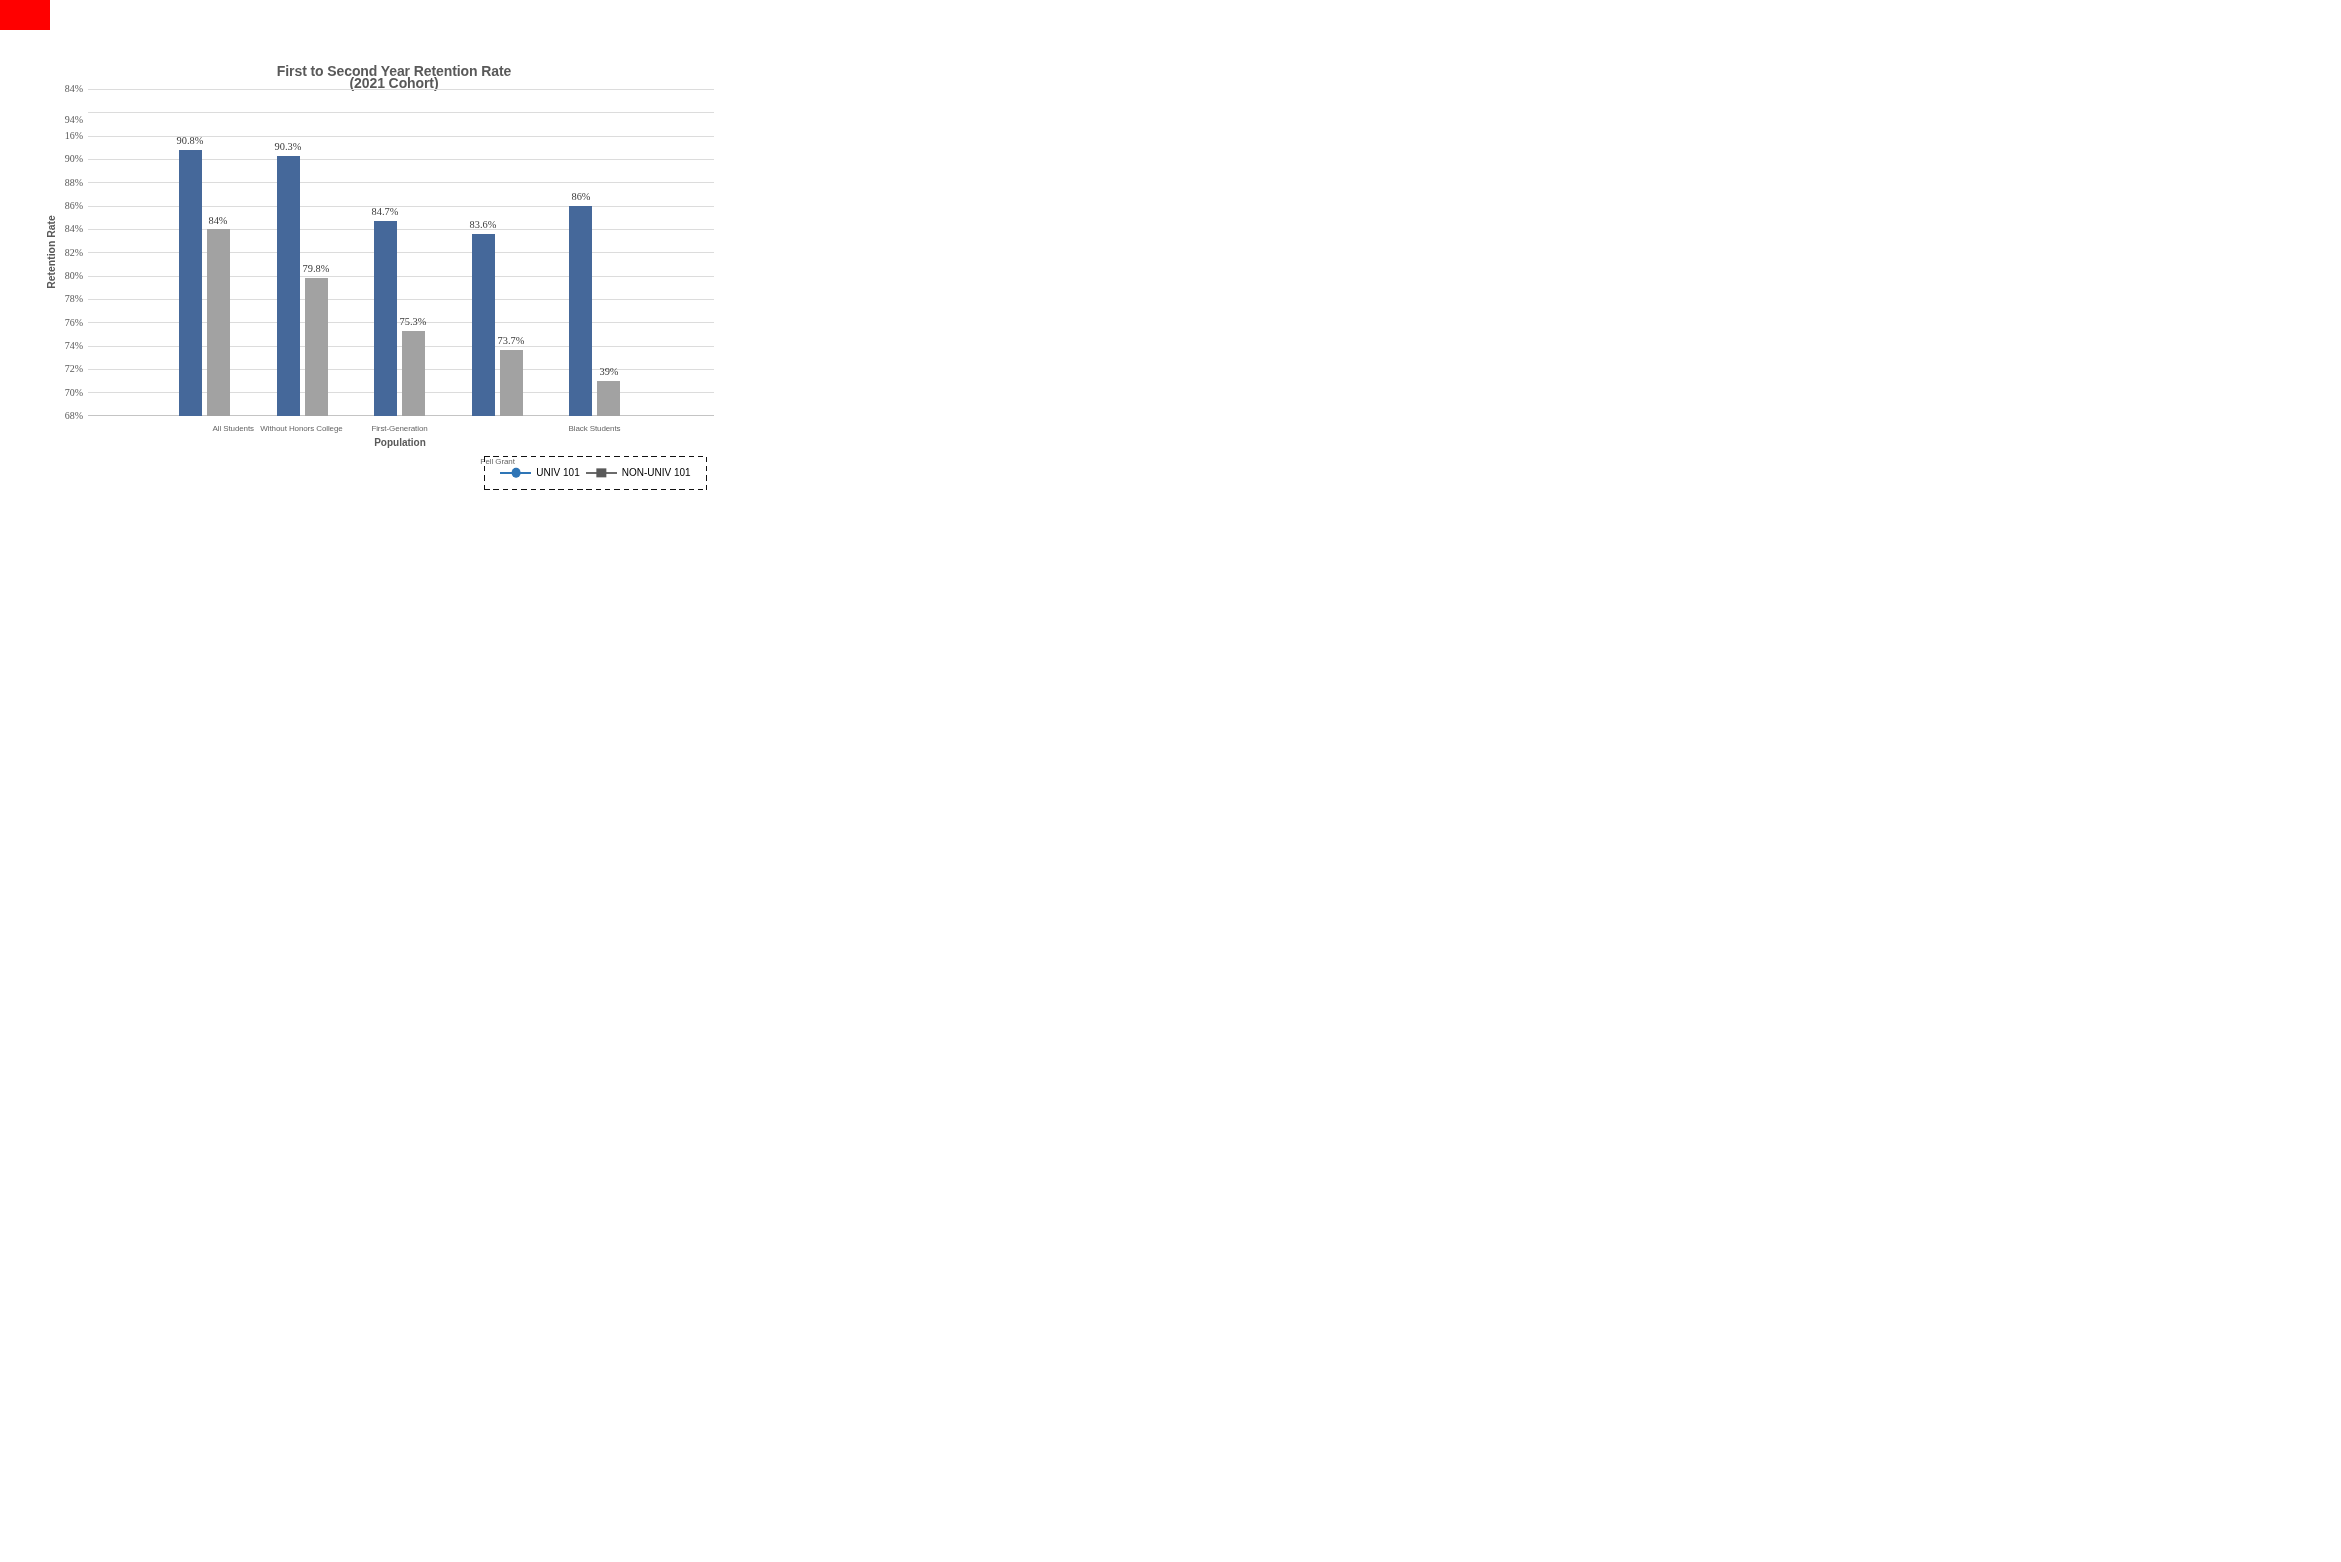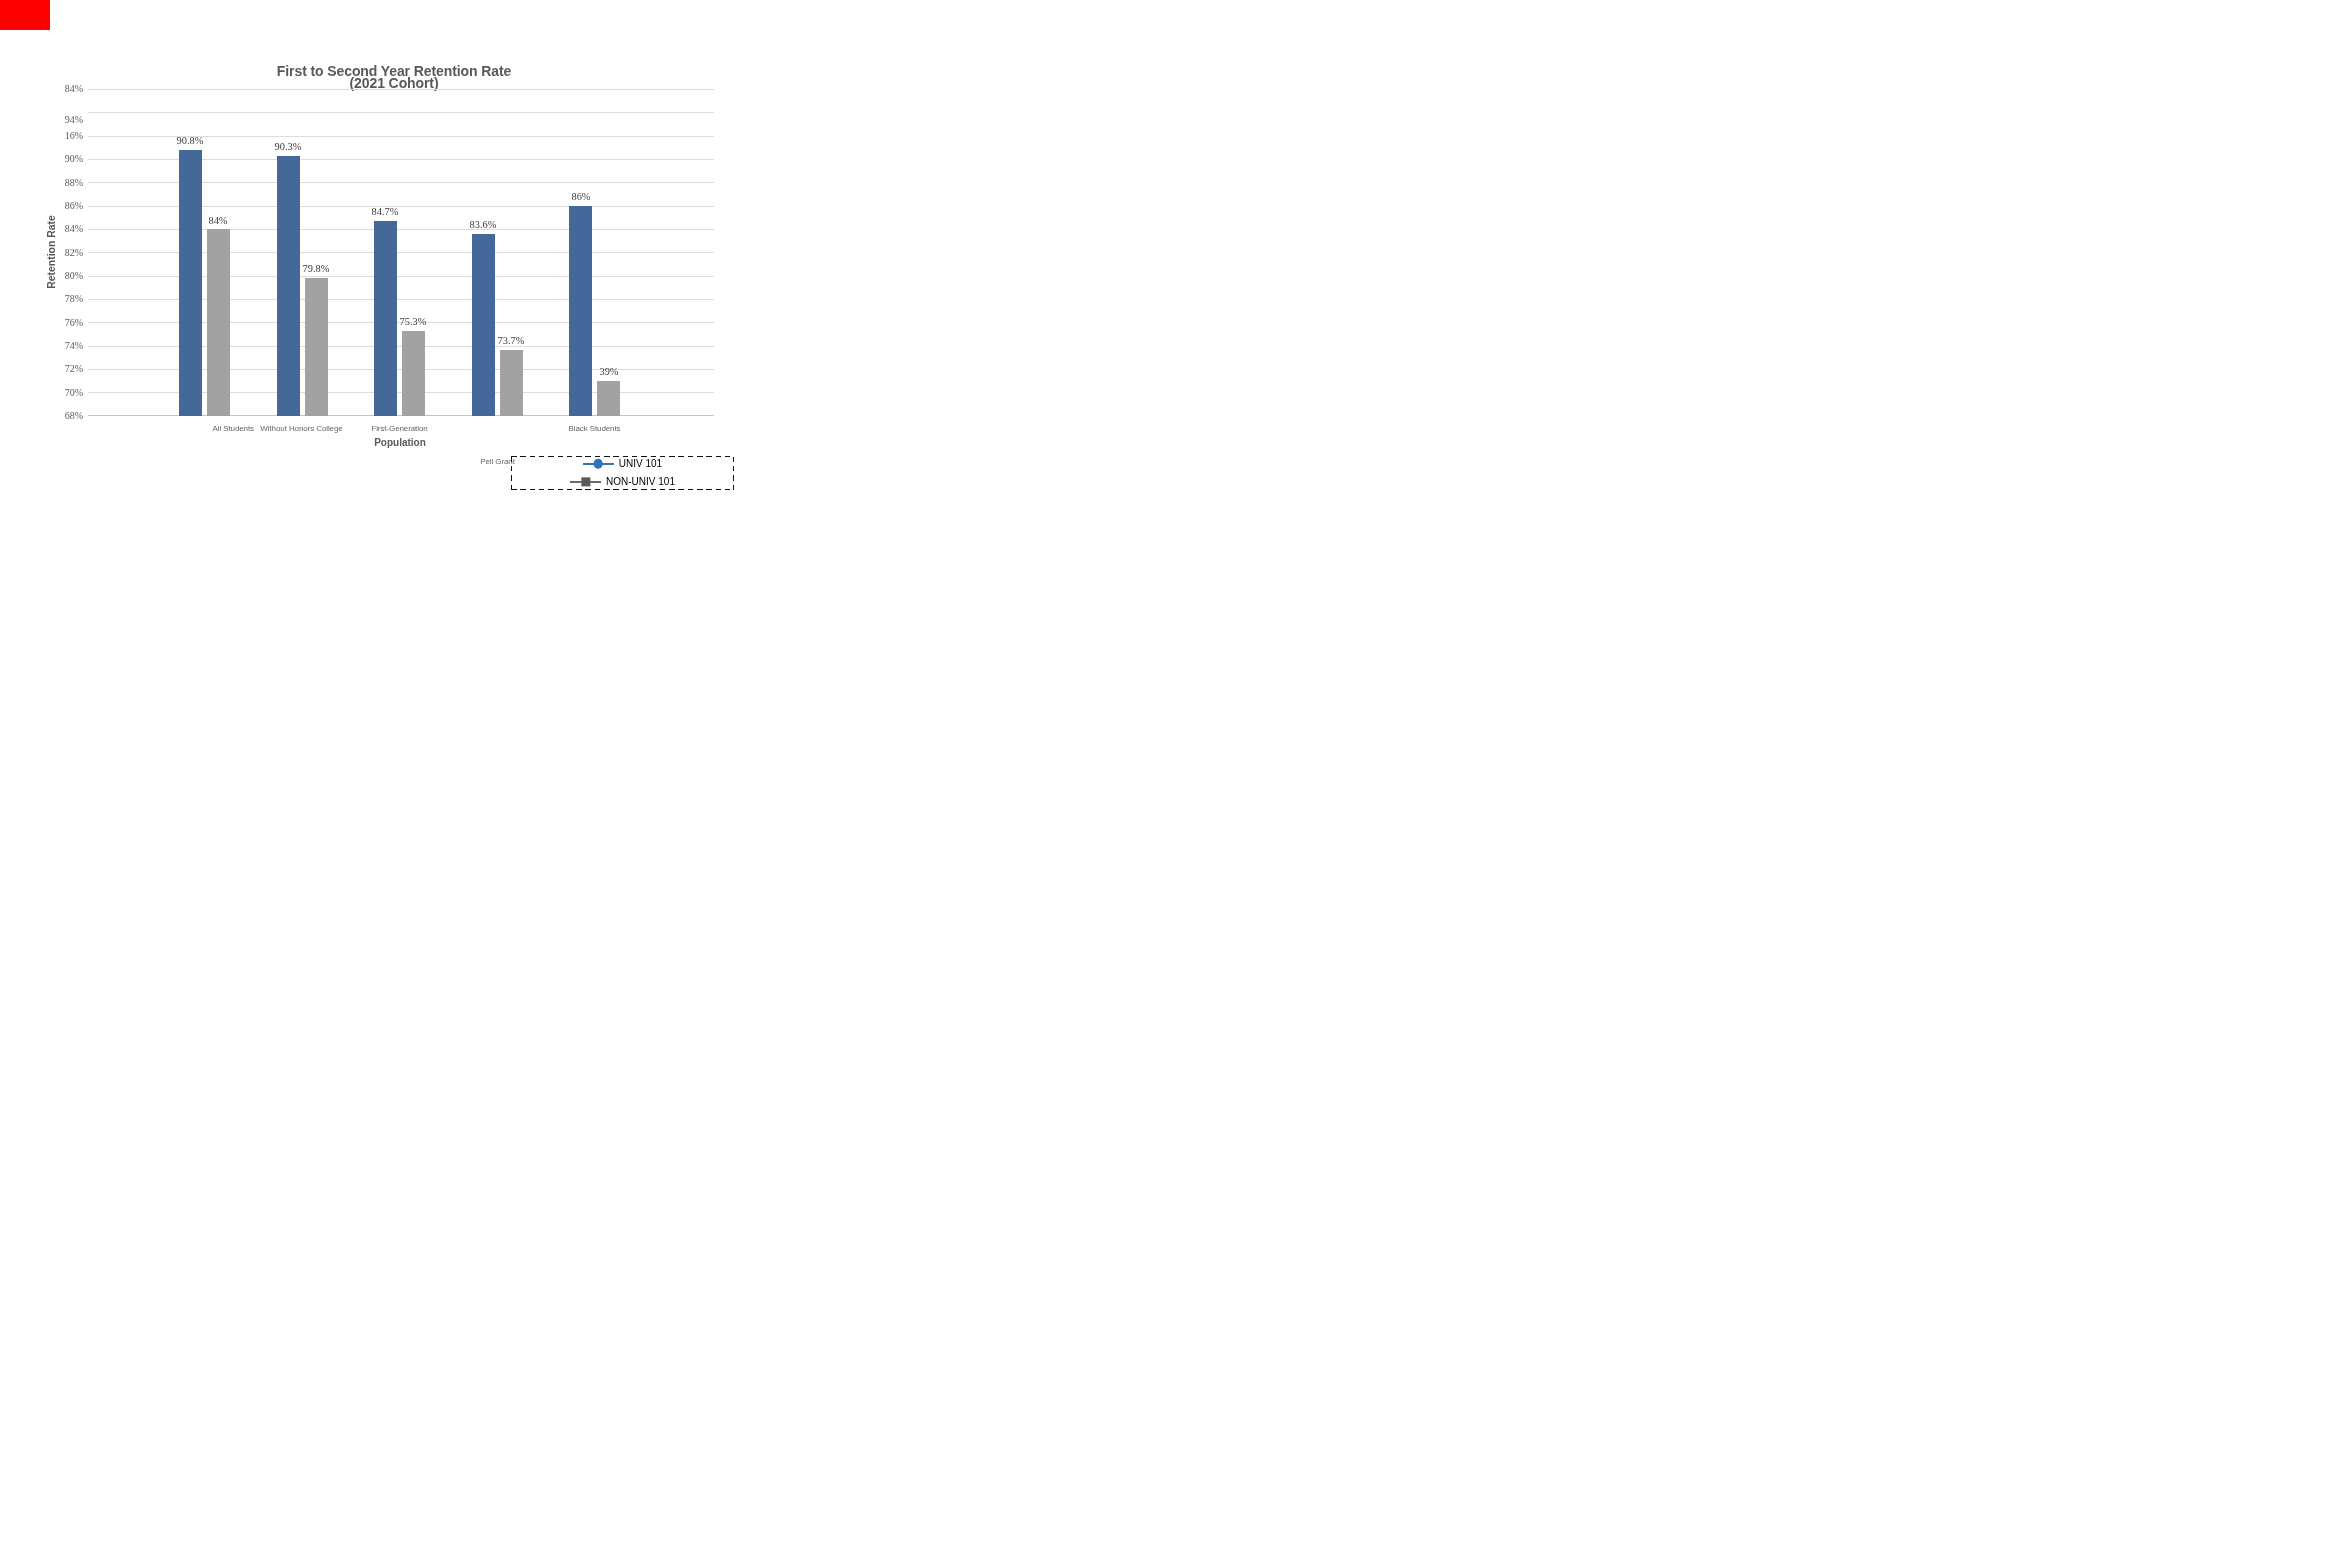--- a/index.html
+++ b/index.html
@@ -36,25 +36,24 @@
   .xlabel{
     position:absolute;left:400px;top:437px;transform:translateX(-50%);
     font-weight:bold;font-size:10px;white-space:nowrap;
   }
   .ylabel{
     position:absolute;left:51px;top:252px;
     transform:translate(-50%,-50%) rotate(-90deg);
     font-weight:bold;font-size:10.4px;white-space:nowrap;
   }
   .legend-box{
-    position:absolute;left:511px;top:456px;width:223px;height:34px;
+    position:absolute;left:484px;top:456px;width:223px;height:34px;
     box-sizing:border-box;
     display:flex;align-items:center;justify-content:center;gap:6px;
     background-repeat:no-repeat;
-    flex-direction:column;
   }
   .legend-item{display:flex;align-items:center;gap:5px;}
   .legend-line{position:relative;width:31px;height:2.2px;flex:0 0 auto;}
   .legend-marker{position:absolute;left:50%;top:50%;transform:translate(-50%,-50%);}
   .legend-marker.circle{width:8.8px;height:10.4px;border-radius:50%;}
   .legend-marker.square{width:9.3px;height:9.3px;}
   .legend-label{font-size:10px;line-height:12px;white-space:nowrap;}
 </style>
 </head>
 <body>

